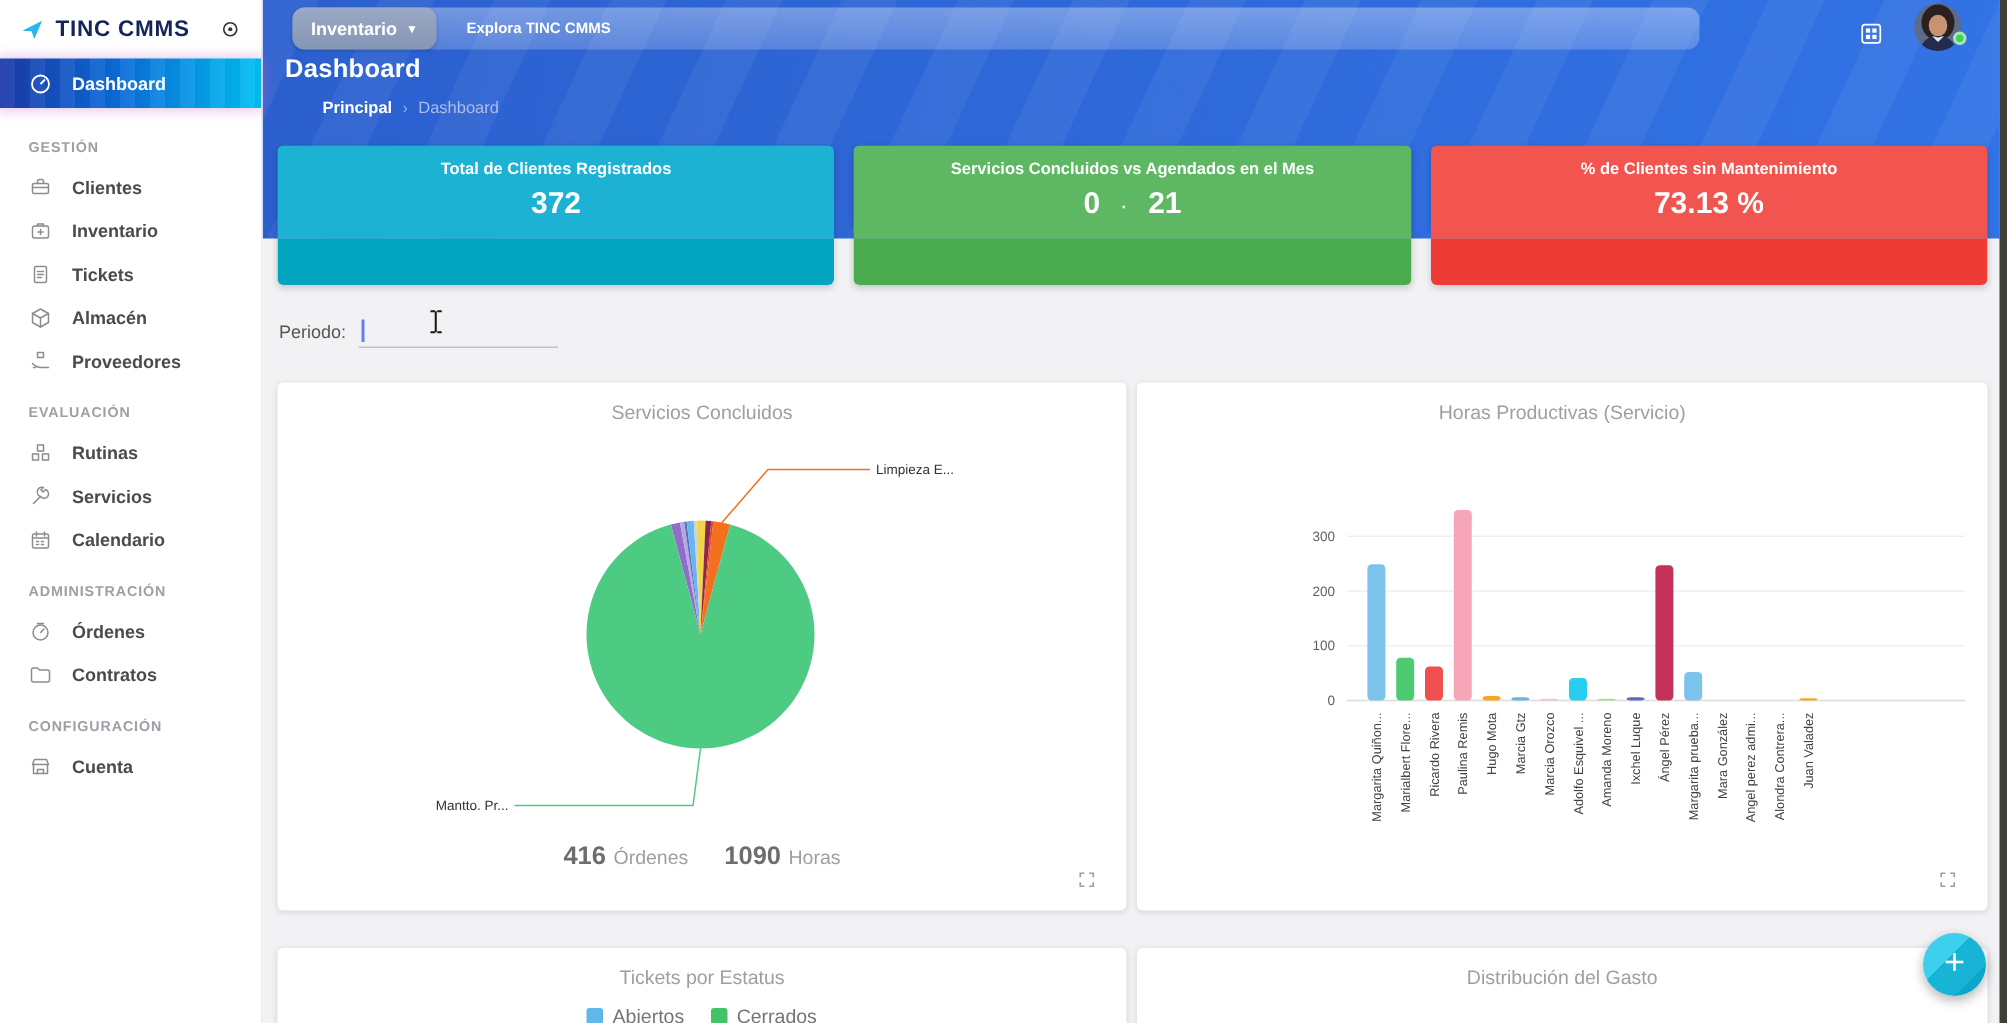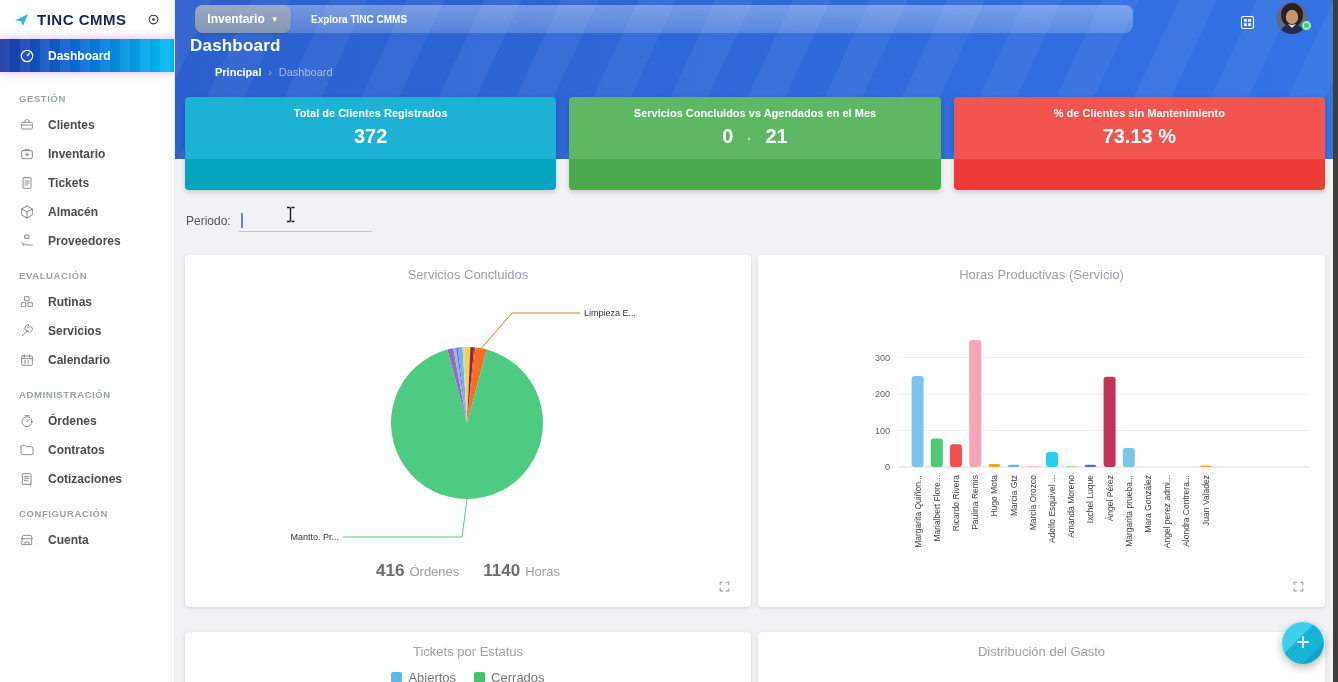--- a/index.html
+++ b/index.html
@@ -225,27 +225,20 @@
               <path d="M12 13l3.5-3.5M9 4h6"></path>
             </svg></span>
           <span>Órdenes</span>
         </div>
         <div class="side-item">
           <span style="line-height: 0;"><svg width="16" height="16" viewBox="0 0 24 24" fill="none" stroke="#8c8c8c" stroke-width="1.5" stroke-linecap="round" stroke-linejoin="round">
               <path d="M3 7a2 2 0 0 1 2-2h4l2 2h8a2 2 0 0 1 2 2v8a2 2 0 0 1-2 2H5a2 2 0 0 1-2-2V7z"></path>
             </svg></span>
           <span>Contratos</span>
         </div>
-        <div class="side-item">
-          <span style="line-height: 0;"><svg width="16" height="16" viewBox="0 0 24 24" fill="none" stroke="#8c8c8c" stroke-width="1.5" stroke-linecap="round" stroke-linejoin="round">
-              <rect x="5" y="4" width="13" height="16" rx="1"></rect>
-              <path d="M8 8h7M8 11h7M8 14h5M14 20l4 1-1-3"></path>
-            </svg></span>
-          <span>Cotizaciones</span>
-        </div>
         <div class="side-section">CONFIGURACIÓN</div>
         <div class="side-item">
           <span style="line-height: 0;"><svg width="16" height="16" viewBox="0 0 24 24" fill="none" stroke="#8c8c8c" stroke-width="1.5" stroke-linecap="round" stroke-linejoin="round">
               <path d="M5 10h14v9H5z"></path>
               <path d="M4 10l2-5h12l2 5M9 19v-4h6v4"></path>
             </svg></span>
           <span>Cuenta</span>
         </div>
       </nav>
   </div>
@@ -308,21 +301,21 @@
         <path d="M282 168L290.6 92.5A76 76 0 0 1 301.8 94.6Z" fill="#f3701e"></path>
         <path d="M282 168L301.8 94.6A76 76 0 1 1 262.2 94.6Z" fill="#4ecb83"></path>
         <polyline points="296.3,93.4 327,58 395,58" fill="none" stroke="#f3701e" stroke-width="1"></polyline>
         <text x="399" y="61" font-size="9" fill="#333" text-anchor="start" font-family="Liberation Sans, sans-serif">Limpieza E...</text>
         <polyline points="282.0,244.0 277,282 158,282" fill="none" stroke="#4ecb83" stroke-width="1"></polyline>
         <text x="154" y="285" font-size="9" fill="#333" text-anchor="end" font-family="Liberation Sans, sans-serif">Mantto. Pr...</text>
       </svg>
     <div class="card-title">Servicios Concluidos</div>
     <div class="pie-footer">
       <span><span class="num">416</span><span class="lbl">Órdenes</span></span>
-      <span><span class="num">1140</span><span class="lbl">Horas</span></span>
+      <span><span class="num">1090</span><span class="lbl">Horas</span></span>
     </div>
     <span class="expand-btn">
       <svg width="13" height="13" viewBox="0 0 24 24" fill="none" stroke="#9e9e9e" stroke-width="2">
         <path d="M4 9V4h5M15 4h5v5M20 15v5h-5M9 20H4v-5"></path>
       </svg>
     </span>
   </div>
 
   <div class="card" id="card-bar">
     <svg id="bar-svg" class="chart-svg" width="567" height="352">

